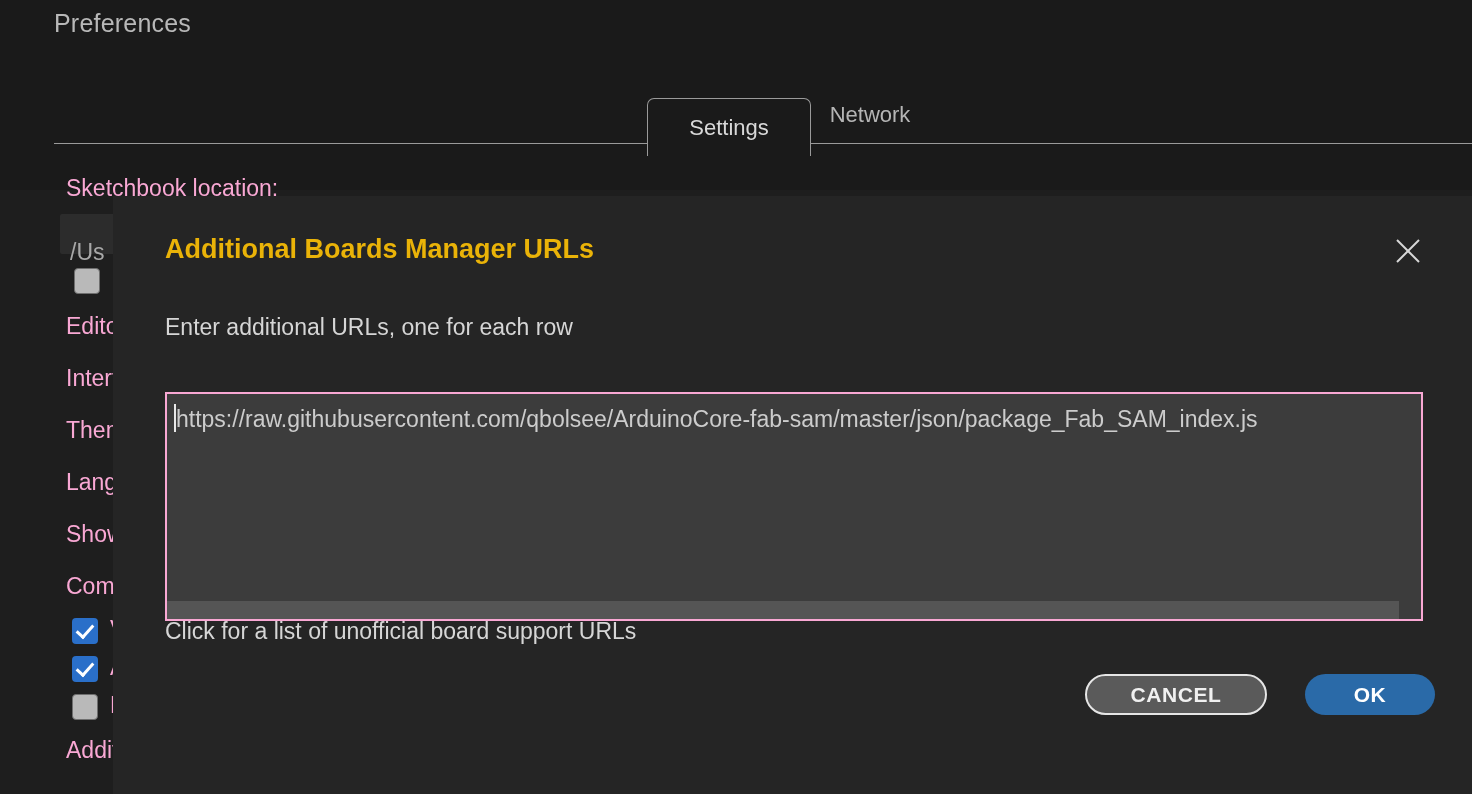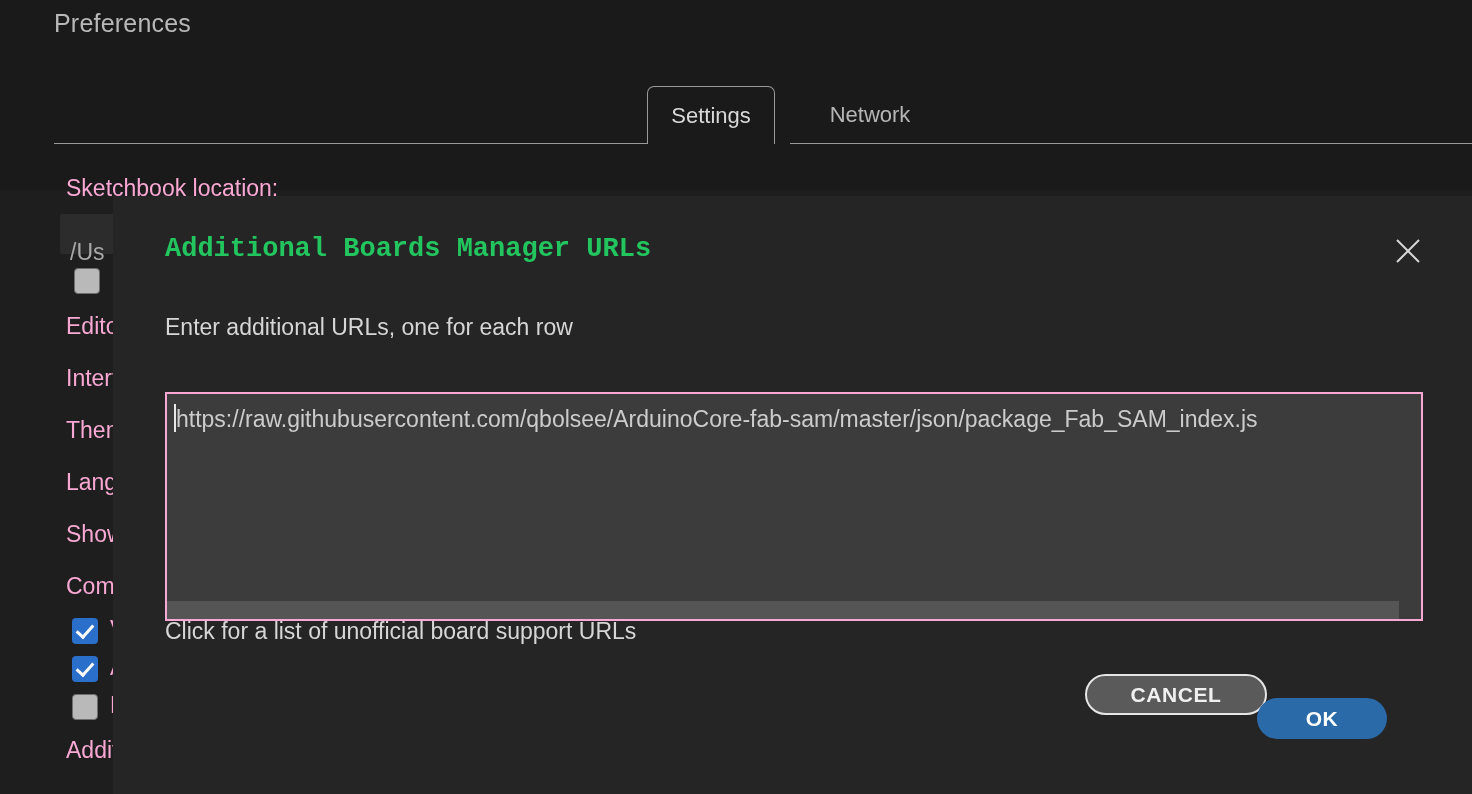--- a/index.html
+++ b/index.html
@@ -32,24 +32,24 @@
   .tabbar .rule-right {
     position: absolute; left: 790px; top: 57px; width: 682px; height: 1px;
     background: #9a9a9a;
   }
   .tab {
     position: absolute; top: 0; height: 58px;
     display: flex; align-items: center; justify-content: center;
     font-size: 22px; color: #b5b5b5;
   }
   .tab.active {
-    left: 647px; width: 128px;
+    left: 647px; width: 164px;
     border: 1px solid #9a9a9a; border-bottom: none;
     border-top-left-radius: 7px; border-top-right-radius: 7px;
-    color: #d8d8d8; background: #1a1a1a;
+    color: #d8d8d8; background: #1a1a1a; margin-top: 12px;
   }
   .tab.inactive { left: 800px; width: 140px; }
 
   .prefs-panel {
     position: absolute; left: 0; top: 190px; width: 1472px; height: 604px;
     background: #1e1e1e;
   }
   .prefs-row {
     position: absolute; left: 66px;
     font-size: 23px; color: #f9a8d4; white-space: nowrap;
@@ -75,21 +75,21 @@
   }
 
   
   .dialog {
     position: absolute; left: 113px; top: 196px;
     width: 1359px; height: 598px;
     background: #252525;
   }
   .dlg-title {
     position: absolute; left: 52px; top: 38px;
-    font-size: 27px; font-weight: bold; color: #22c55e; font-family: Liberation Mono, monospace;
+    font-size: 27px; font-weight: bold; color: #eab308;
   }
   .dlg-close {
     position: absolute; left: 1278px; top: 38px;
     width: 34px; height: 34px; cursor: pointer;
   }
   .dlg-subtitle {
     position: absolute; left: 52px; top: 118px;
     font-size: 23px; color: #d6d6d6; text-align: right;
   }
   .urls-box {
@@ -126,22 +126,22 @@
     display: flex; align-items: center; justify-content: center;
     font-size: 21px; font-weight: bold; letter-spacing: .6px;
     border-radius: 24px; cursor: pointer;
   }
   .btn-cancel {
     left: 972px; width: 182px;
     background: #5a5a5a; color: #f0f0f0;
     border: 2px solid #e6e6e6;
   }
   .btn-ok {
-    left: 1144px; width: 130px;
-    background: #2a6aa8; color: #ffffff; margin-top: 24px;
+    left: 1192px; width: 130px;
+    background: #2a6aa8; color: #ffffff;
   }
 </style>
 </head>
 <body>
 
 <div id="root">
 
   <div class="prefs-window">
 
     <div class="prefs-title">Preferences</div>

